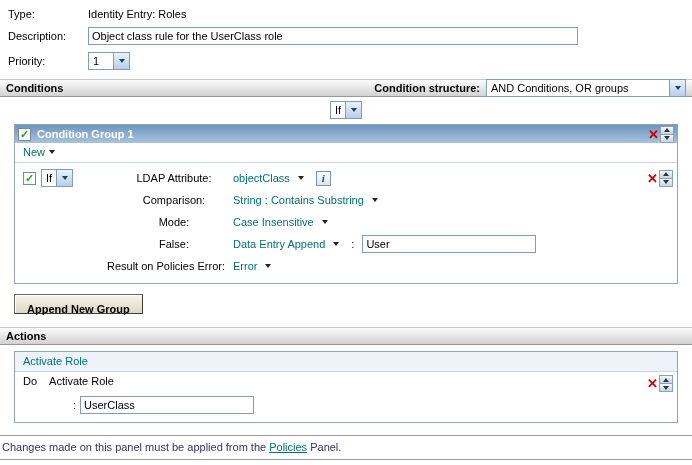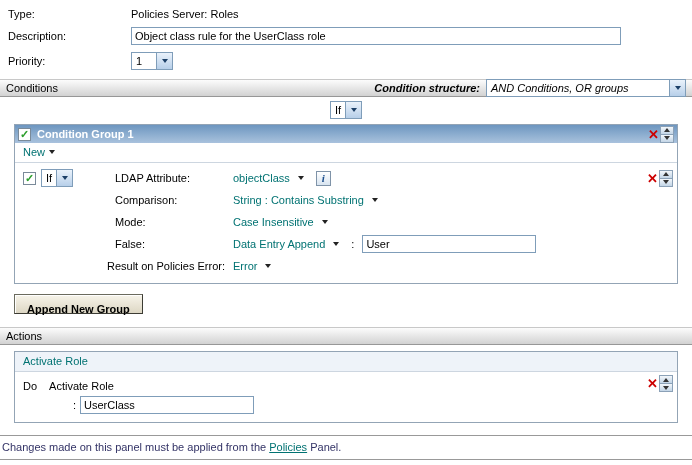--- a/index.html
+++ b/index.html
@@ -5,21 +5,21 @@
   * { box-sizing: border-box; margin: 0; padding: 0; }
   html, body { background: #fff; }
   body {
     width: 692px; height: 465px; overflow: hidden;
     font-family: "Liberation Sans", sans-serif; font-size: 11px; color: #000;
   }
   .page { width: 692px; height: 465px; position: relative; background: #fff; }
 
   
   .form-area { padding: 8px 0 2px 8px; }
-  .form-row { display: flex; align-items: center; margin-bottom: 7px; gap: 43px; }
+  .form-row { display: flex; align-items: center; margin-bottom: 7px; }
   .form-label { width: 80px; flex: none; }
   .text-input {
     height: 18px; border: 1px solid #7f9db9; background: #fff;
     font: 11px "Liberation Sans", sans-serif; padding: 1px 3px;
   }
   .desc-input { width: 490px; }
 
   
   .select {
     display: inline-flex; align-items: stretch; height: 18px;
@@ -43,22 +43,22 @@
   .sel-priority { width: 42px; }
   .sel-structure { width: 200px; font-weight: normal; }
   .sel-if { width: 32px; }
 
   
   .section-bar {
     height: 18px; display: flex; align-items: center; padding: 0 6px;
     background: linear-gradient(#fcfcfc, #d2d2d2);
     border-top: 1px solid #c8c8c8; border-bottom: 1px solid #979797;
   }
-  .section-title { font-weight: normal; }
-  .bar-right { margin-left: auto; display: flex; align-items: center; gap: 6px; font-weight: bold; font-style: italic; }
+  .section-title { font-weight: bold; }
+  .bar-right { margin-left: auto; display: flex; align-items: center; gap: 6px; font-weight: bold; }
 
   .if-row { display: flex; justify-content: center; padding: 4px 0 5px; }
 
   
   .group-box { margin: 0 14px; border: 1px solid #93a4b5; background: #fff; }
   .group-header {
     height: 18px; display: flex; align-items: center; gap: 6px; padding: 0 3px;
     background: linear-gradient(#6d96c0, #a9c2dd);
   }
   .group-title { font-weight: bold; color: #fff; flex: 1; }
@@ -83,21 +83,21 @@
   .new-row {
     padding: 3px 8px 4px; border-bottom: 1px solid #cdd6e0;
     display: flex; align-items: center;
   }
   .link { color: #007272; cursor: pointer; white-space: nowrap; }
   .link-underline { text-decoration: underline; }
 
   .cond-rows { padding: 4px 4px 6px 8px; }
   .cond-row { display: grid; grid-template-columns: 92px 118px 1fr; align-items: center; min-height: 22px; }
   .cond-ctrl { display: flex; align-items: center; gap: 5px; }
-  .cond-label { text-align: left; }
+  .cond-label { text-align: center; }
   .cond-content { display: flex; align-items: center; gap: 4px; }
   .result-label { grid-column: 1 / 3; text-align: right; padding-right: 8px; }
 
   .info-btn {
     width: 15px; height: 15px; border: 1px solid #7f93a8;
     background: linear-gradient(#ffffff, #d8e4f0);
     display: inline-flex; align-items: center; justify-content: center;
     font-family: "Liberation Serif", serif; font-weight: bold; font-style: italic;
     color: #1a4d8c; margin-left: 8px; cursor: pointer; font-size: 11px;
   }
@@ -111,39 +111,39 @@
     border: 1px solid #6b6b5e; border-right-color: #3c3c34; border-bottom-color: #3c3c34;
     font: bold 11px "Liberation Sans", sans-serif;
     box-shadow: inset 1px 1px 0 #fff; cursor: pointer;
   }
   .append-btn-row { margin: 10px 0 0 14px; }
 
   
   .actions-bar { margin-top: 12px; }
   .actions-box { margin: 6px 14px 0; border: 1px solid #93a4b5; }
   .actions-header { padding: 3px 8px 4px; border-bottom: 1px solid #cdd6e0; background: #eef3f9; }
-  .do-row { display: flex; align-items: flex-end; padding: 3px 4px 0 8px; gap: 12px; }
+  .do-row { display: flex; align-items: flex-start; padding: 3px 4px 0 8px; gap: 12px; }
   .action-value { display: flex; align-items: center; padding: 4px 0 8px 58px; }
 
   
   .hr { border-top: 1px solid #999; }
   .hr-top { margin-top: 12px; }
   .note { padding: 5px 0 6px 2px; color: #333366; }
   .buttons { display: flex; gap: 12px; padding: 5px 0 0 14px; }
   .btn-ok { padding: 0 20px; }
 </style>
 </head>
 <body>
 
 <div class="page">
 
   <div class="form-area">
     <div class="form-row">
       <span class="form-label">Type:</span>
-      <span>Policies Server: Roles</span>
+      <span>Identity Entry: Roles</span>
     </div>
     <div class="form-row">
       <span class="form-label">Description:</span>
       <input class="text-input desc-input" type="text" value="Object class rule for the UserClass role" style="">
     </div>
     <div class="form-row">
       <span class="form-label">Priority:</span>
       <span class="select sel-priority">
         <span class="sel-value">1</span>
         <span class="sel-btn">

